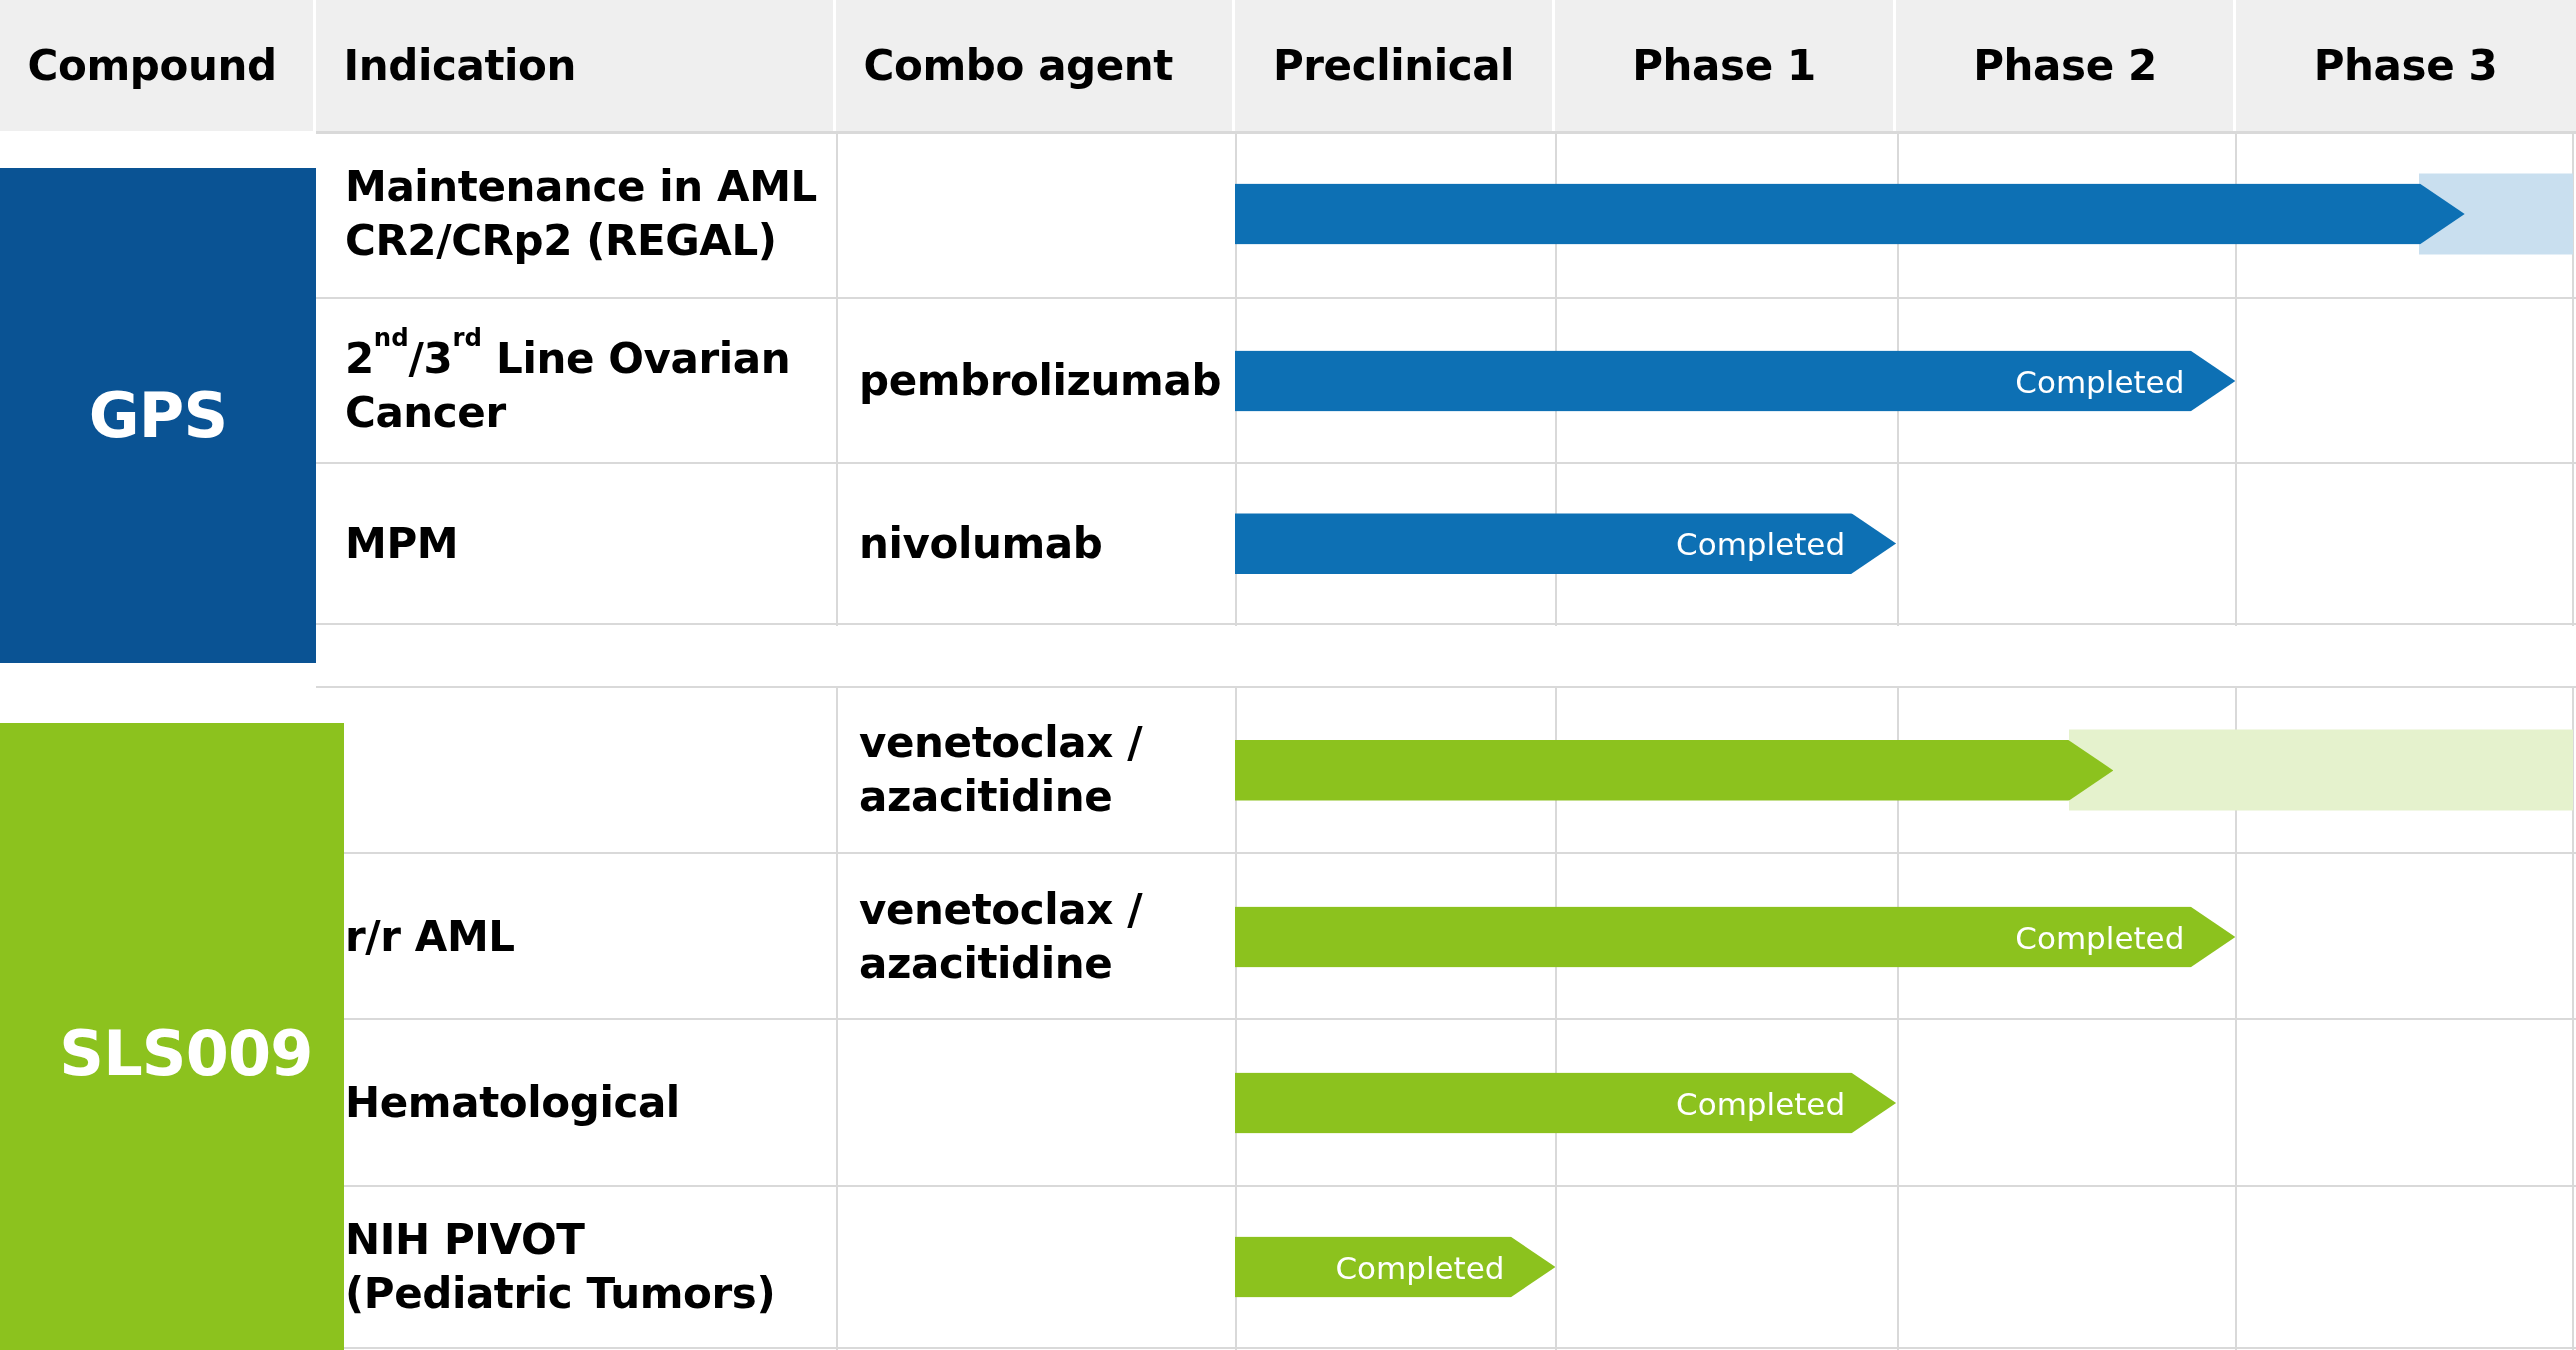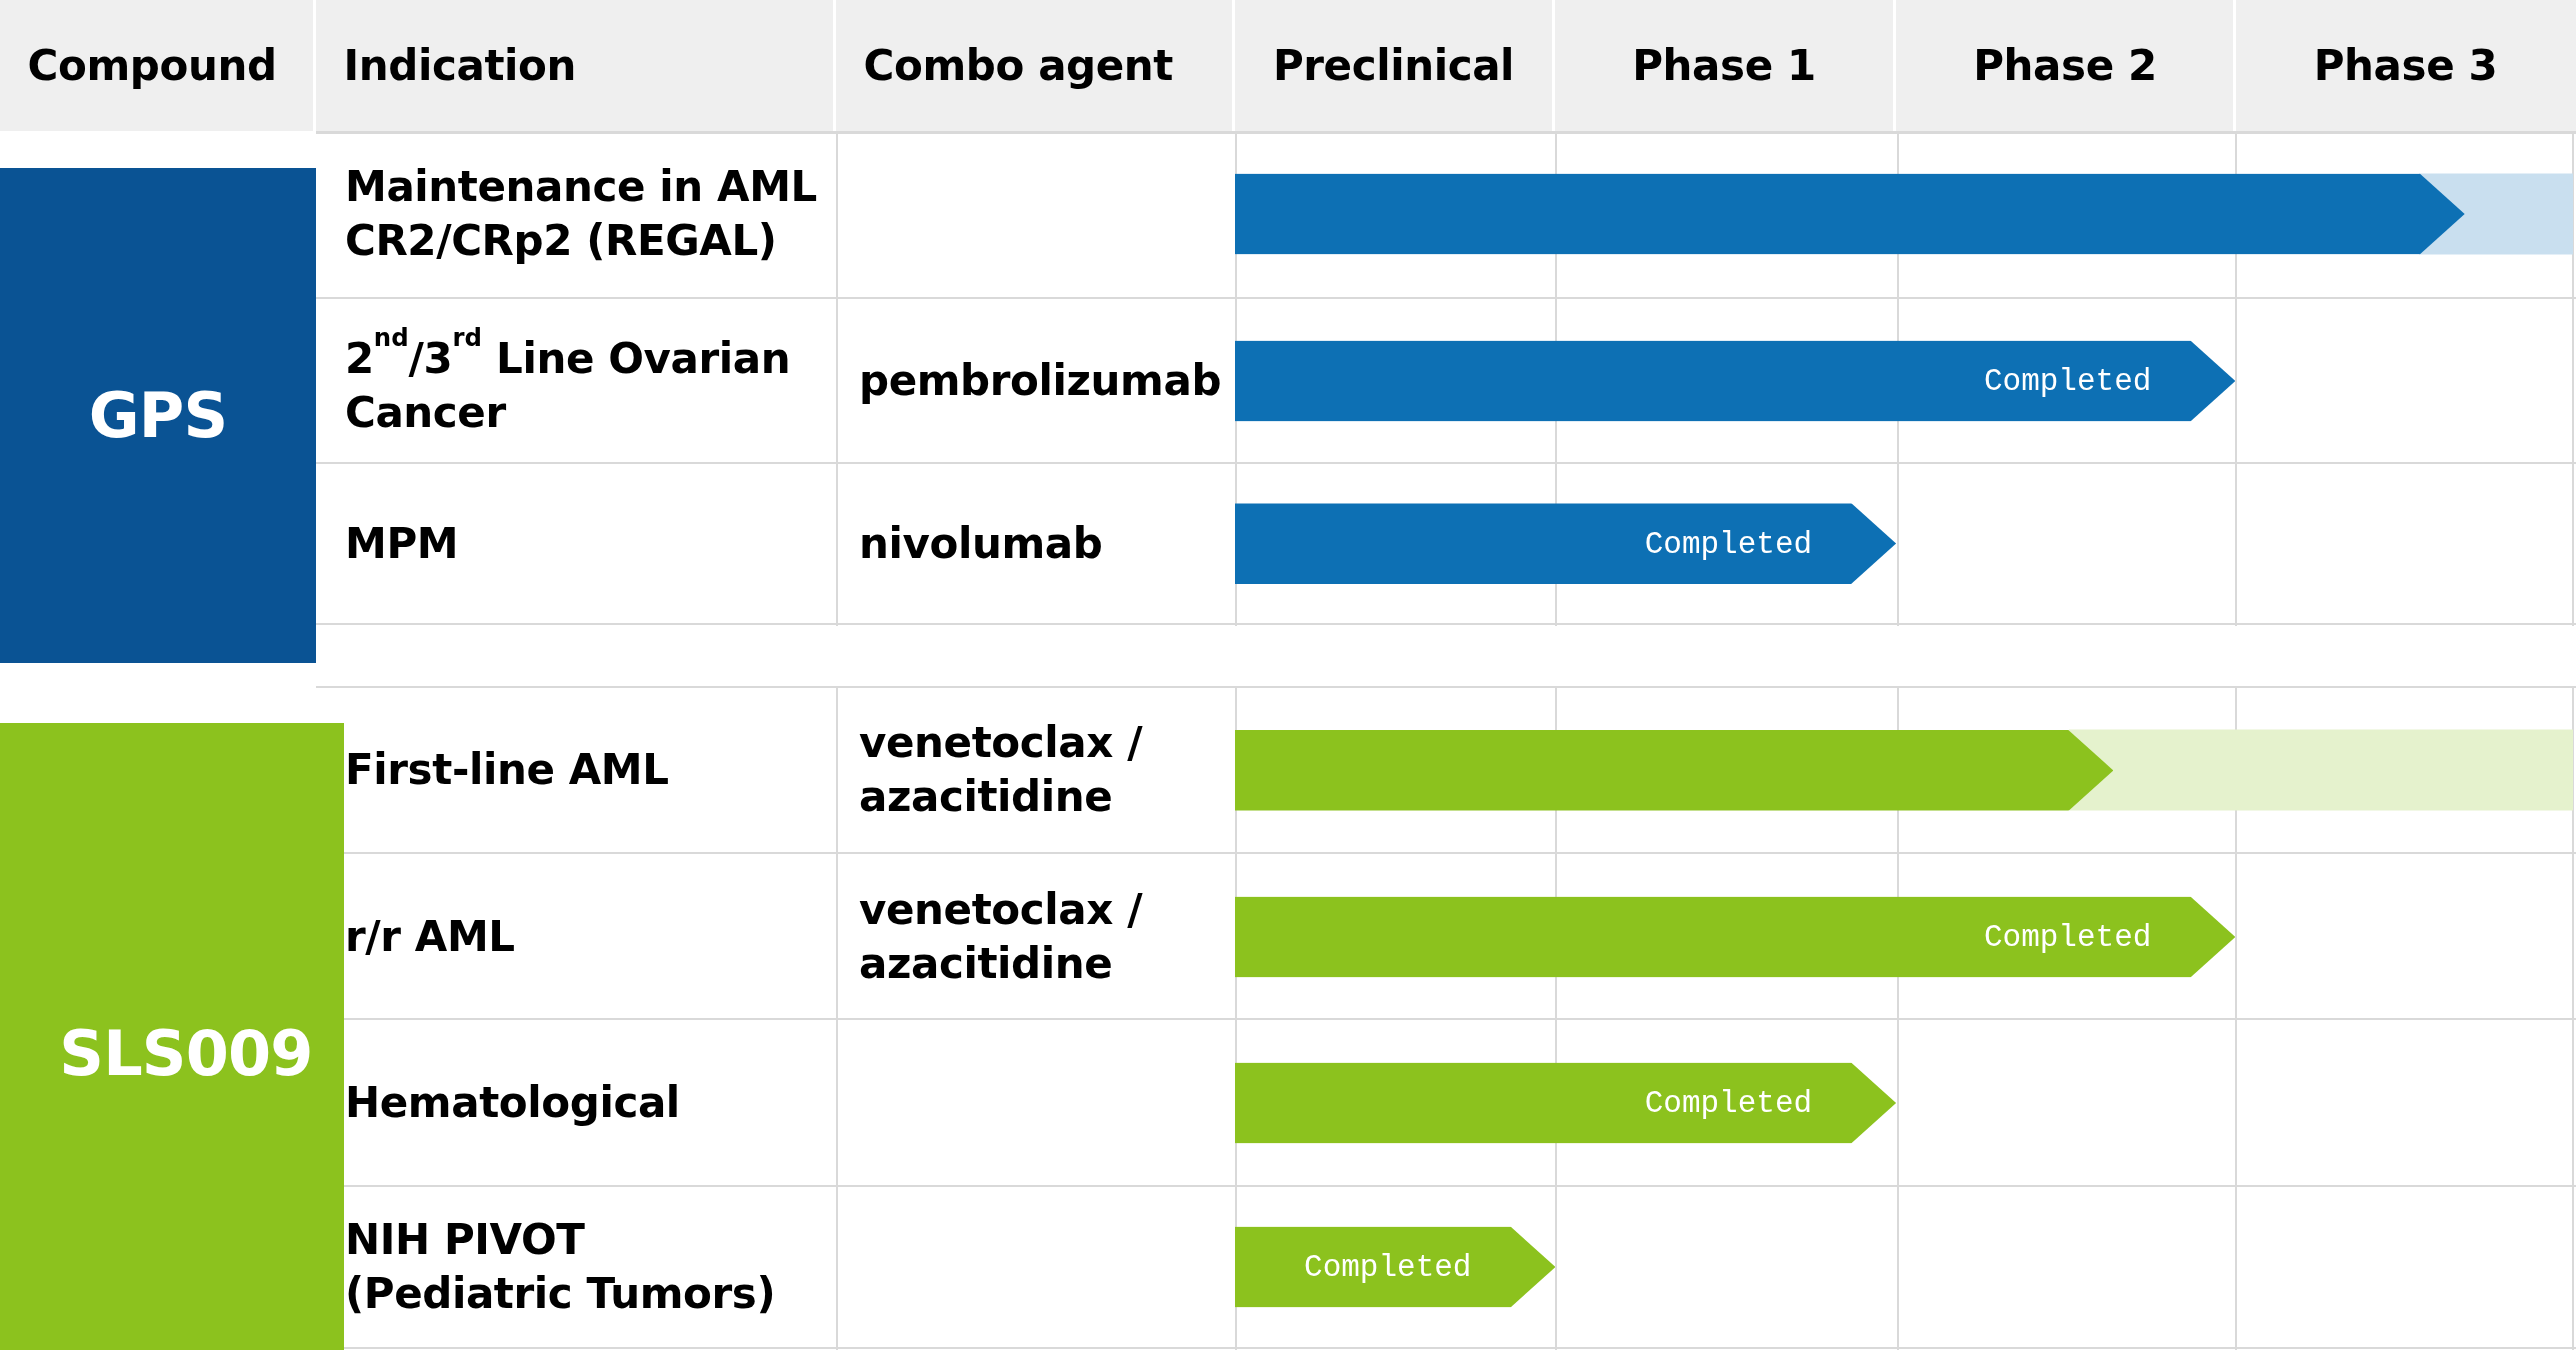--- a/index.html
+++ b/index.html
@@ -39,25 +39,24 @@
   .cell .line{white-space:nowrap;}
   .cell-ind{left:0;width:520px;padding-left:29px;padding-right:9.7px;}
   .cell-combo{left:520px;width:399px;padding-left:23px;padding-right:8px;}
   sup.ord{font-size:58%;position:relative;top:-0.48em;letter-spacing:0;}
   
   .lane{position:absolute;left:919px;top:0;width:1341px;height:100%;}
   .ghost{position:absolute;top:50%;transform:translateY(-50%);height:81px;right:3.2px;z-index:2;}
   .ghost.blue{background:var(--ghost-blue);}
   .ghost.green{background:var(--ghost-green);}
   .bar{
-    position:absolute;left:0;top:50%;transform:translateY(-50%);height:81px;z-index:3;
+    position:absolute;left:0;top:50%;transform:translateY(-50%);height:61px;z-index:3;
     display:flex;align-items:center;justify-content:flex-end;box-sizing:border-box;
-    padding-right:84px;
+    padding-right:51px;
     clip-path:polygon(0 0, calc(100% - 45px) 0, 100% 50%, calc(100% - 45px) 100%, 0 100%);
-    font-family:Liberation Mono, monospace;
   }
   .bar.blue{background:var(--bar-blue);}
   .bar.green{background:var(--bar-green);}
   .bar-label{color:var(--bar-text);font-size:31px;font-weight:400;letter-spacing:0;white-space:nowrap;}
 </style>
 </head>
 <body>
 
 <div class="stage">
 
@@ -158,24 +157,20 @@
     <div class="vline" style="left:1897px"></div>
     <div class="vline" style="left:2235px"></div>
     <div class="vline" style="left:2572px"></div>
     <div class="hline" style="top:0"></div>
 
     <div class="compound-col">
       <span>SLS009</span>
     </div>
 
     <div class="row" style="top:2.4px;height:164px">
-      <div class="cell cell-ind">
-        <div class="line">First-line AML</div>
-        <div class="line"></div>
-      </div>
       <div class="cell cell-combo">
         <div class="line">venetoclax /</div>
         <div class="line">azacitidine</div>
       </div>
       <div class="lane">
         <div class="ghost green" style="left: 62.2%;"></div>
         <div class="bar green" style="width: 65.5%;">
           <span class="bar-label"></span>
         </div>
       </div>

